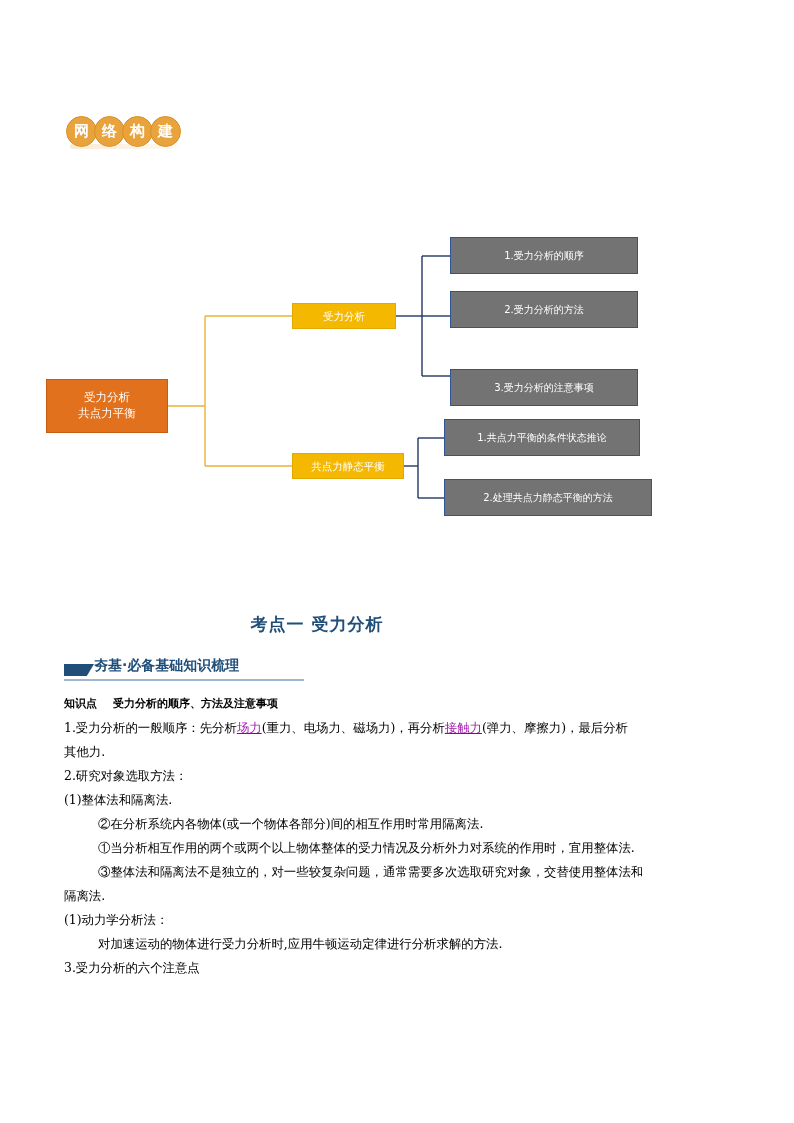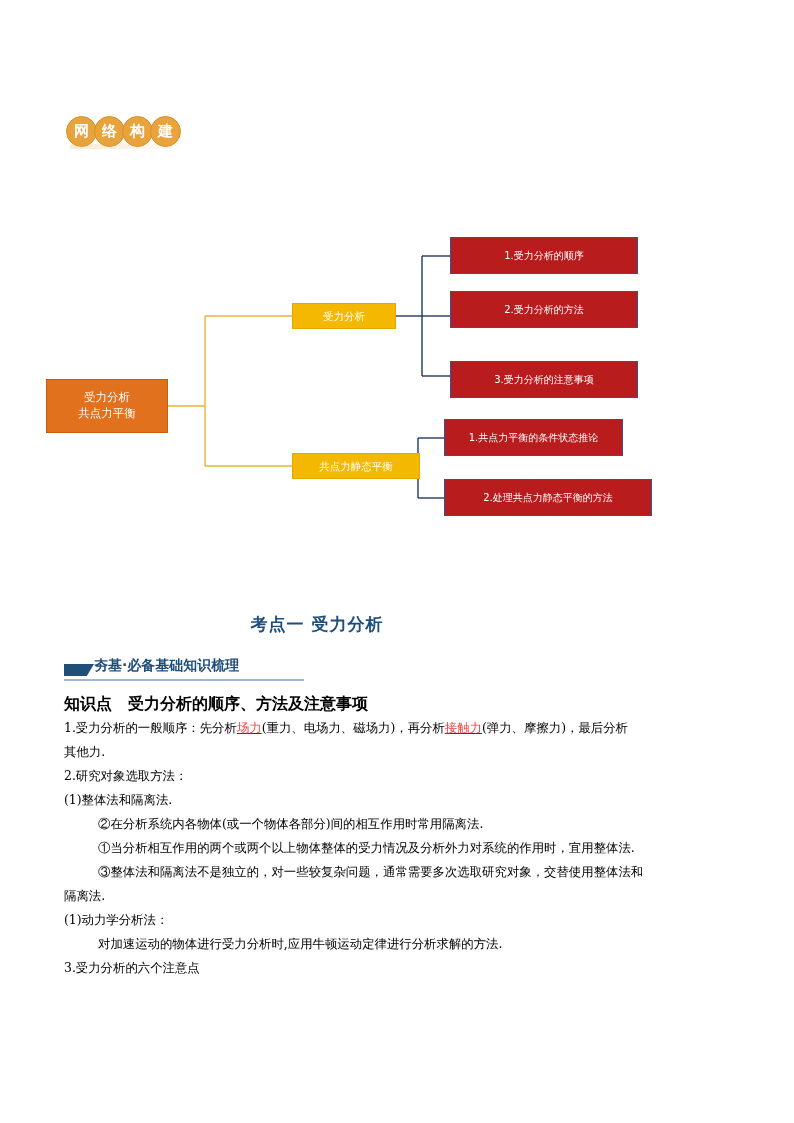--- a/index.html
+++ b/index.html
@@ -95,31 +95,31 @@
     flex-direction: column;
   }
   .node-root div { white-space: nowrap; }
   .node-mid {
     background: #f5b800;
     border: 1px solid #e0a800;
     font-size: 10.5px;
     height: 26px;
   }
   .node-mid.m1 { left: 292px; top: 88px; width: 104px; }
-  .node-mid.m2 { left: 292px; top: 238px; width: 128px; }
+  .node-mid.m2 { left: 292px; top: 238px; width: 112px; }
   .node-leaf {
-    background: #b91c1c;
+    background: #737373;
     border: 1.5px solid #2f5597;
     font-size: 10px;
     height: 37px;
   }
   .node-leaf.l1 { left: 450px; top: 22px;  width: 188px; }
   .node-leaf.l2 { left: 450px; top: 76px;  width: 188px; }
-  .node-leaf.l3 { left: 450px; top: 146px; width: 188px; }
-  .node-leaf.l4 { left: 444px; top: 204px; width: 179px; }
+  .node-leaf.l3 { left: 450px; top: 154px; width: 188px; }
+  .node-leaf.l4 { left: 444px; top: 204px; width: 196px; }
   .node-leaf.l5 { left: 444px; top: 264px; width: 208px; }
 
   
   #exam-heading {
     position: absolute;
     left: 0;
     top: 613px;
     width: 634px;
     text-align: center;
     color: #1f4e79;
@@ -173,27 +173,27 @@
     width: 668px;
     font-size: 12.4px;
     line-height: 24px;
     color: #000000;
     font-family: "DejaVu Serif", serif;
   }
   #body-text p { margin: 0; }
   .kp-line {
     font-weight: bold;
     font-family: "DejaVu Sans", sans-serif;
-    font-size: 16px;
+    font-size: 11px;
   }
   .kp-line .kp-gap { display: inline-block; width: 16px; }
   .indent-1 { text-indent: 0; }
   .indent-3 { padding-left: 34px; }
   .hl {
-    color: #ef4444;
+    color: #a21caf;
     text-decoration: underline;
     text-decoration-color: #c00000;
   }
 </style>
 </head>
 <body>
 
 <div id="badge-block">
   <div class="badge-circles">
     <div class="badge-circle">网</div>

